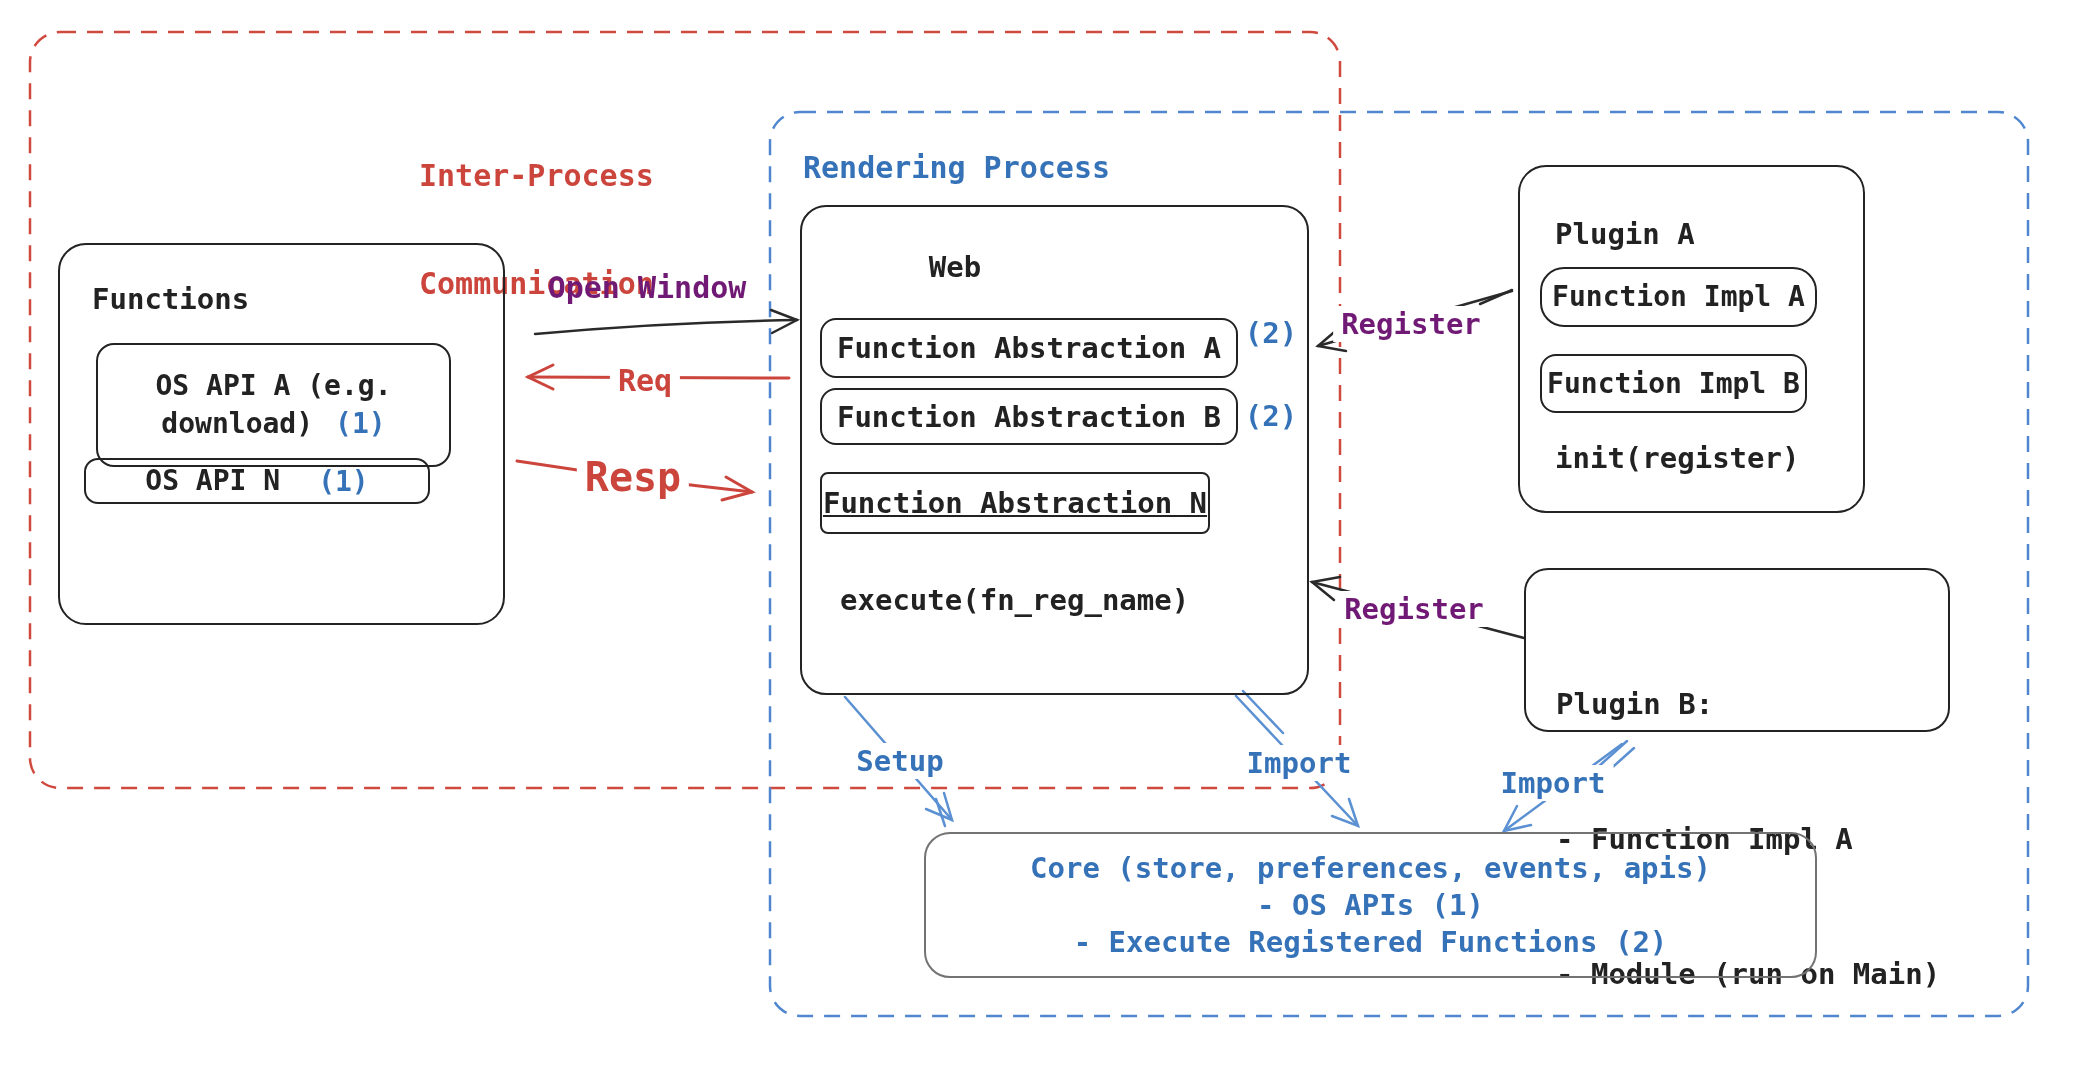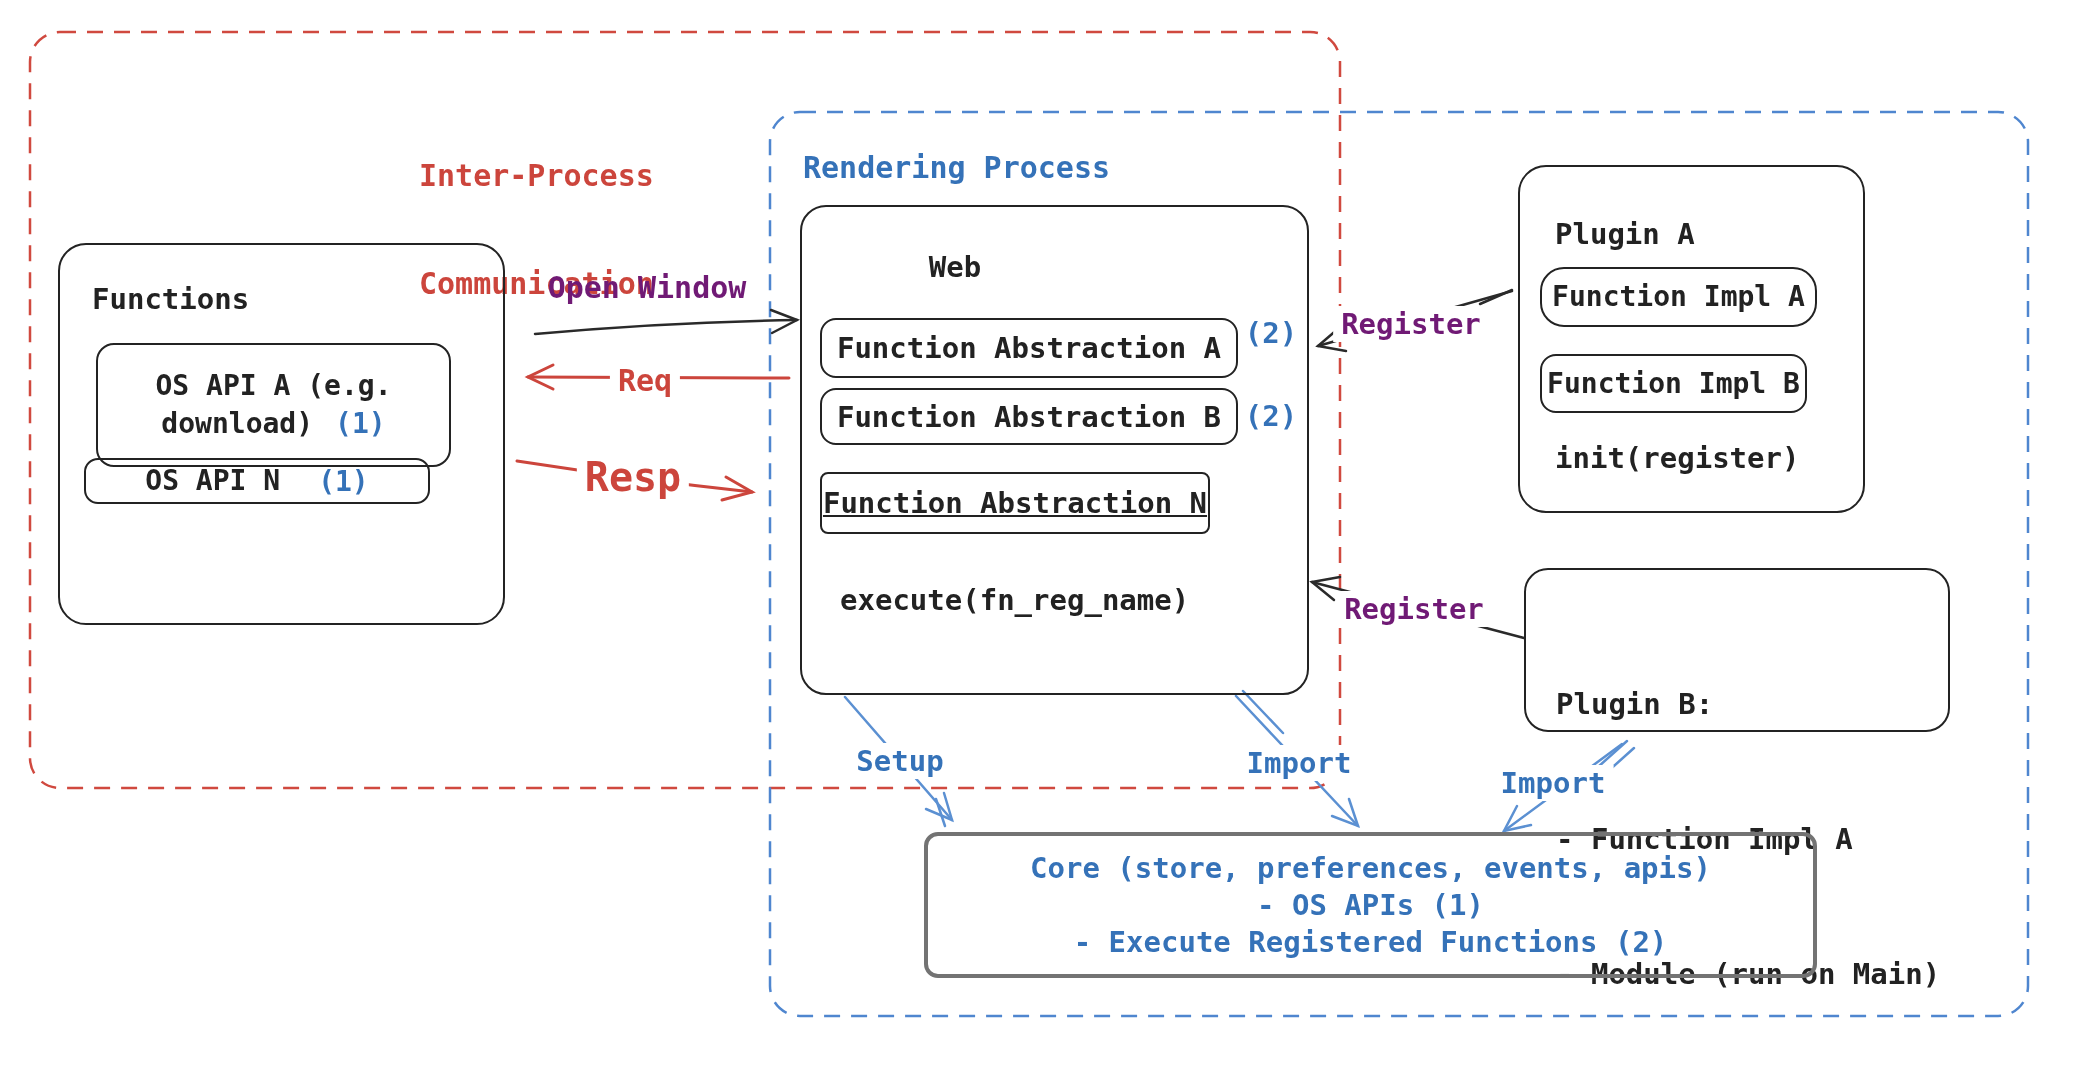--- a/index.html
+++ b/index.html
@@ -6,21 +6,21 @@
   .stage{
     position:relative;width:2074px;height:1066px;background:#ffffff;overflow:hidden;
     font-family:"DejaVu Sans Mono","Liberation Mono",monospace;
     color:#222222;
   }
   .abs{position:absolute;}
   .layer{position:absolute;left:0;top:0;width:2074px;height:1066px;}
 
   
   .sketchbox{position:absolute;border:2.5px solid #232323;border-radius:24px;background:transparent;box-sizing:border-box;}
-  .bluebox{position:absolute;border:4px solid #737373;border-radius:14px;background:transparent;box-sizing:border-box;}
+  .bluebox{position:absolute;border:2px solid #737373;border-radius:26px;background:transparent;box-sizing:border-box;}
 
   
   .t{font-weight:600;font-size:29px;line-height:36px;white-space:pre;}
   .t30{font-weight:600;font-size:30px;line-height:36px;white-space:pre;}
   .red{color:#cc453c;}
   .bluetxt{color:#3572b8;}
   .ink{color:#701a75;}
 
   .centerbox{display:flex;align-items:center;justify-content:center;}
   .colcenter{display:flex;flex-direction:column;align-items:center;justify-content:center;}

